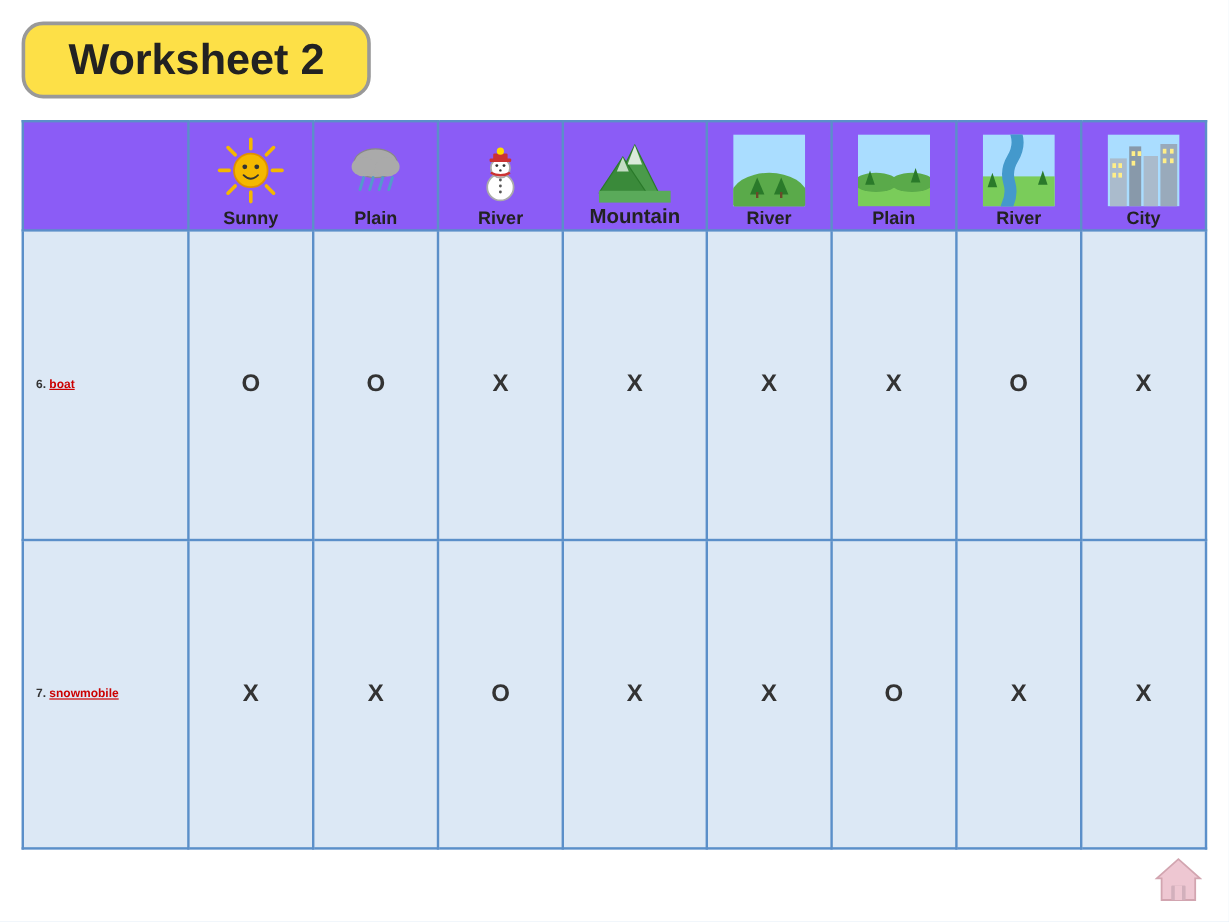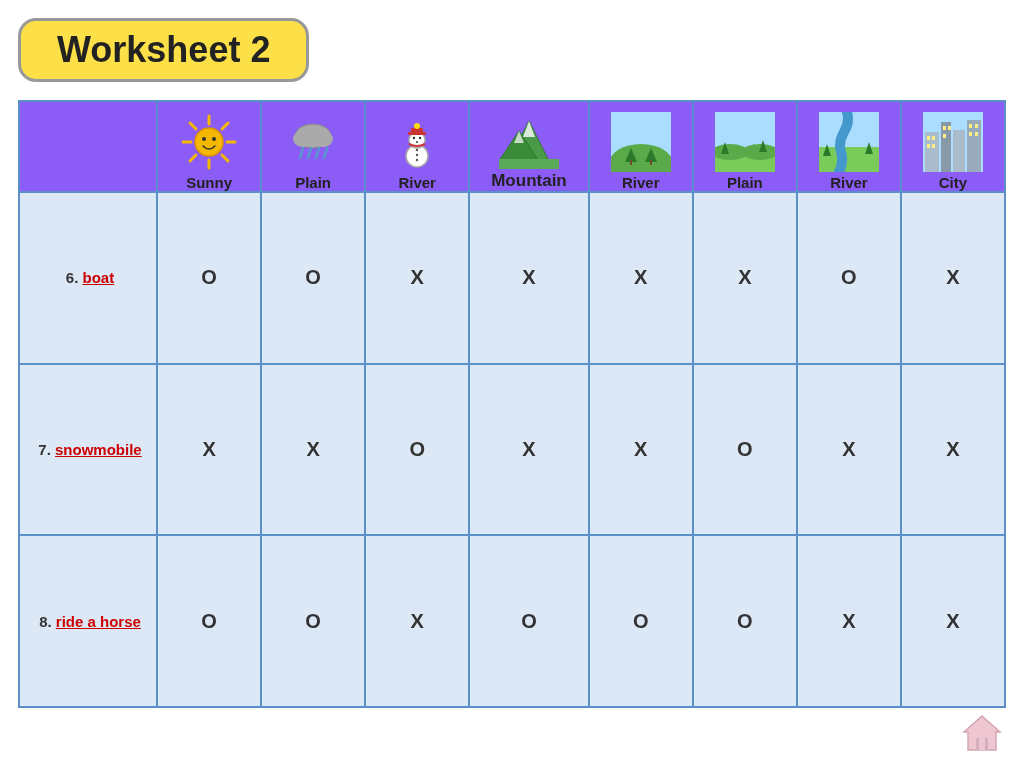--- a/index.html
+++ b/index.html
@@ -51,23 +51,23 @@
     .header-cell {
       background: #8b5cf6;
       font-weight: bold;
       font-size: 15px;
       color: #222;
       vertical-align: bottom;
       padding-bottom: 6px;
     }
 
     .label-cell {
-      text-align: center;
+      text-align: left;
       padding-left: 10px;
-      font-size: 15px;
+      font-size: 10px;
       font-weight: bold;
       color: #222;
       white-space: nowrap;
     }
 
     .label-cell a {
       color: #cc0000;
       text-decoration: underline;
       font-weight: bold;
     }
@@ -296,31 +296,20 @@
           <td class="label-cell"><span class="row-num">7. </span><a href="#">snowmobile</a></td>
           <td class="value-cell">X</td>
           <td class="value-cell">X</td>
           <td class="value-cell">O</td>
           <td class="value-cell">X</td>
           <td class="value-cell">X</td>
           <td class="value-cell">O</td>
           <td class="value-cell">X</td>
           <td class="value-cell">X</td>
         </tr>
-        <tr>
-          <td class="label-cell"><span class="row-num">8. </span><a href="#">ride a horse</a></td>
-          <td class="value-cell">O</td>
-          <td class="value-cell">O</td>
-          <td class="value-cell">X</td>
-          <td class="value-cell">O</td>
-          <td class="value-cell">O</td>
-          <td class="value-cell">O</td>
-          <td class="value-cell">X</td>
-          <td class="value-cell">X</td>
-        </tr>
       </tbody>
   </table>
 </div>
 
 <div class="home-icon">
   <svg width="40" height="38" viewBox="0 0 40 38" xmlns="http://www.w3.org/2000/svg">
     <polygon points="20,2 38,18 34,18 34,36 6,36 6,18 2,18" fill="#e8b0c0" stroke="#c08090" stroke-width="1.5"></polygon>
     <rect x="14" y="24" width="12" height="12" fill="#c090a0" rx="1"></rect>
     <rect x="17" y="24" width="6" height="12" fill="#e8b0c0"></rect>
   </svg>

